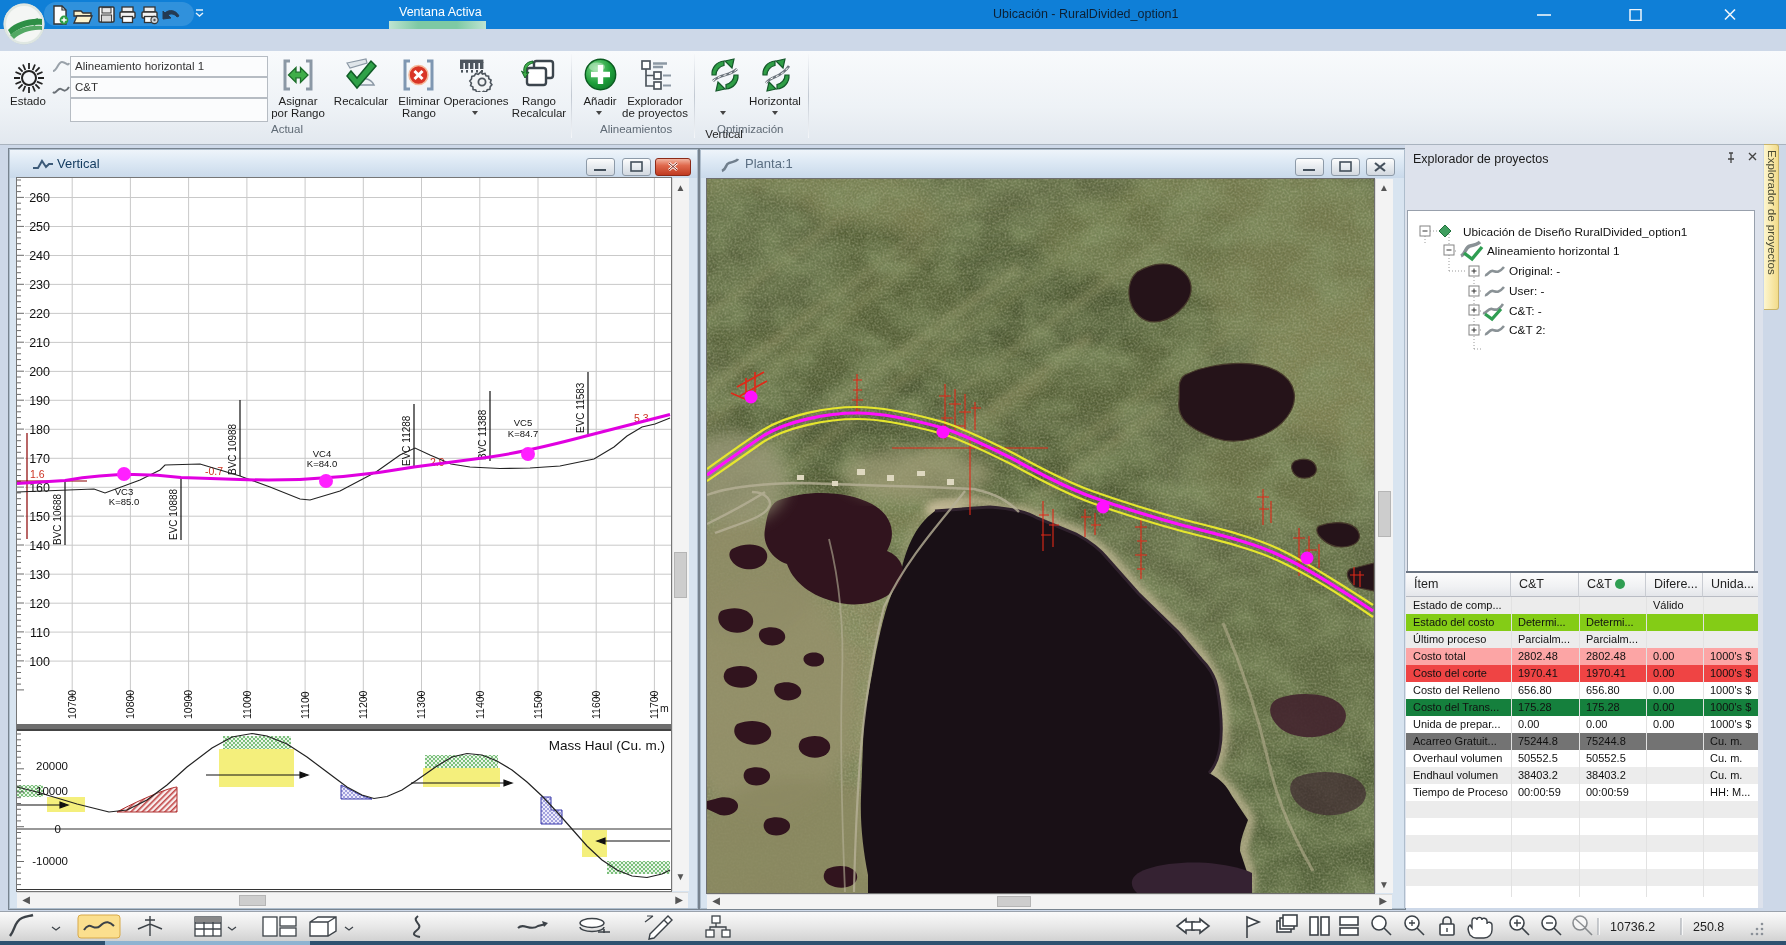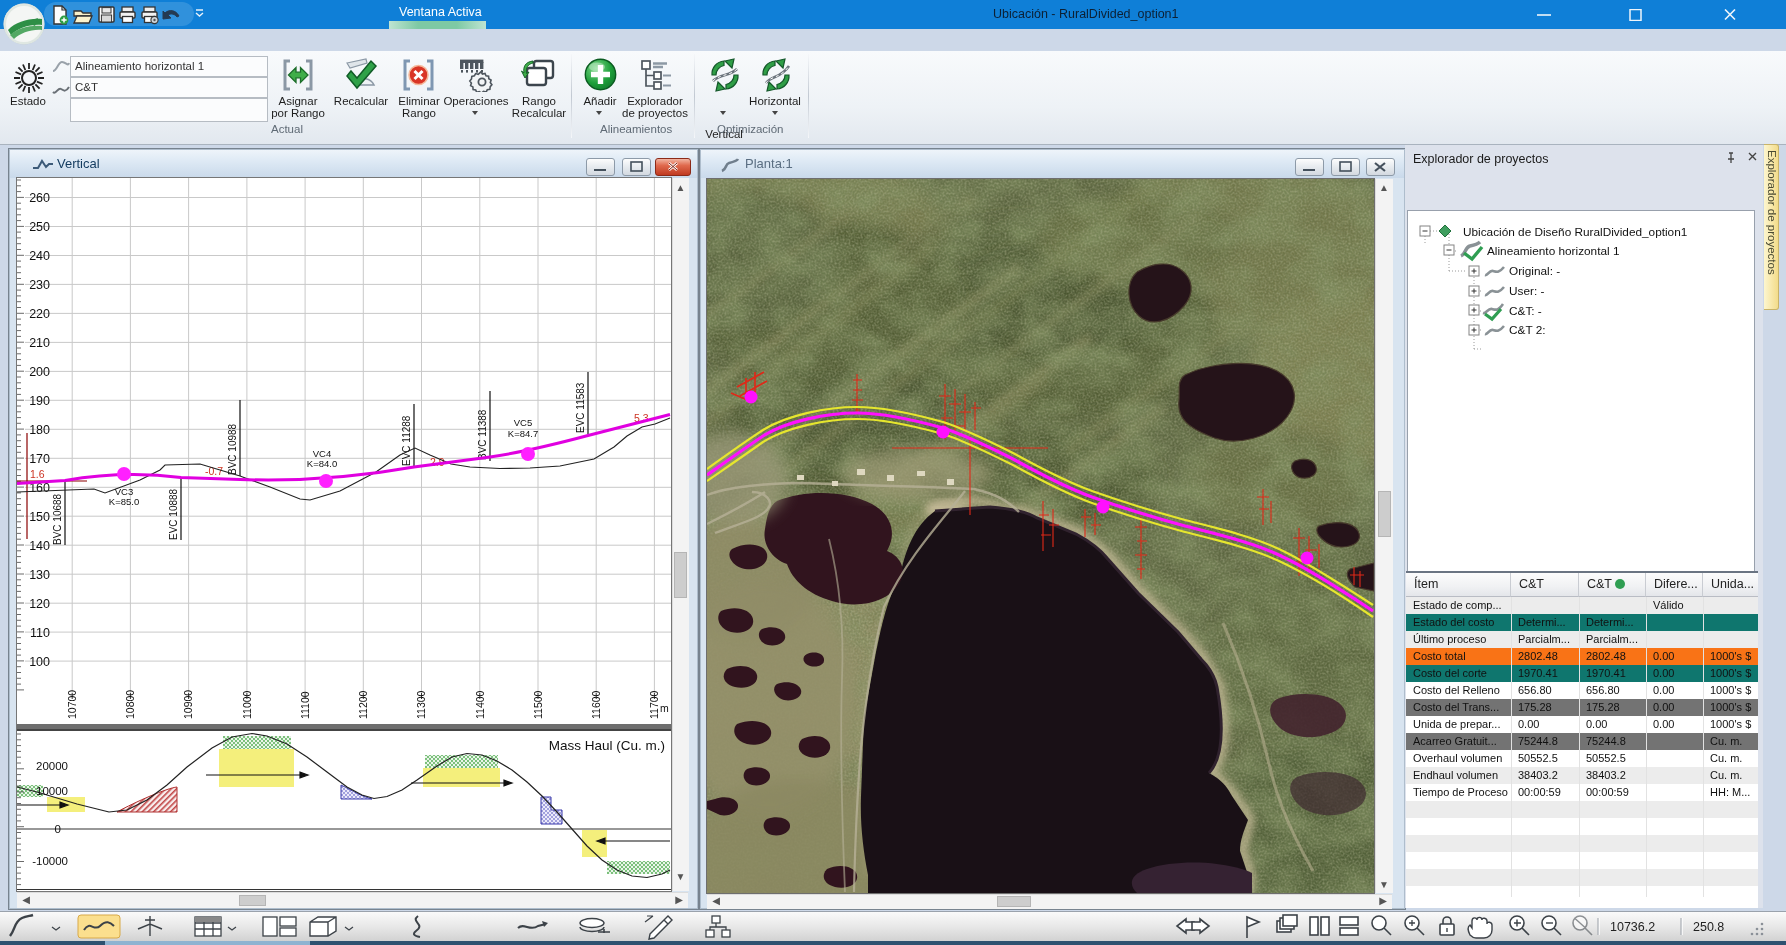--- a/index.html
+++ b/index.html
@@ -783,56 +783,56 @@
         <div class="abs" style="left:240px;top:24px;width:1px;height:300px;background:#e2e2e2;z-index:5;"></div>
         <div class="abs" style="left:297px;top:24px;width:1px;height:300px;background:#e2e2e2;z-index:5;"></div>
         <div id="tbody">
           <div class="tr" style="top:24px;background:#ececec;">
             <div class="tc" style="left:7px;width:97px;">Estado de comp...</div>
             <div class="tc" style="left:112px;width:60px;"></div>
             <div class="tc" style="left:180px;width:59px;"></div>
             <div class="tc" style="left:247px;width:49px;">Válido</div>
             <div class="tc" style="left:304px;width:47px;"></div>
           </div>
-          <div class="tr" style="top:41px;background:#0f766e;">
+          <div class="tr" style="top:41px;background:#84cc16;">
             <div class="tc" style="left:7px;width:97px;">Estado del costo</div>
             <div class="tc" style="left:112px;width:60px;">Determi...</div>
             <div class="tc" style="left:180px;width:59px;">Determi...</div>
             <div class="tc" style="left:247px;width:49px;"></div>
             <div class="tc" style="left:304px;width:47px;"></div>
           </div>
           <div class="tr" style="top:58px;background:#ececec;">
             <div class="tc" style="left:7px;width:97px;">Último proceso</div>
             <div class="tc" style="left:112px;width:60px;">Parcialm...</div>
             <div class="tc" style="left:180px;width:59px;">Parcialm...</div>
             <div class="tc" style="left:247px;width:49px;"></div>
             <div class="tc" style="left:304px;width:47px;"></div>
           </div>
-          <div class="tr" style="top:75px;background:#f97316;">
+          <div class="tr" style="top:75px;background:#fca5a5;">
             <div class="tc" style="left:7px;width:97px;">Costo total</div>
             <div class="tc" style="left:112px;width:60px;">2802.48</div>
             <div class="tc" style="left:180px;width:59px;">2802.48</div>
             <div class="tc" style="left:247px;width:49px;">0.00</div>
             <div class="tc" style="left:304px;width:47px;">1000's $</div>
           </div>
-          <div class="tr" style="top:92px;background:#0f766e;">
+          <div class="tr" style="top:92px;background:#ef4444;">
             <div class="tc" style="left:7px;width:97px;">Costo del corte</div>
             <div class="tc" style="left:112px;width:60px;">1970.41</div>
             <div class="tc" style="left:180px;width:59px;">1970.41</div>
             <div class="tc" style="left:247px;width:49px;">0.00</div>
             <div class="tc" style="left:304px;width:47px;">1000's $</div>
           </div>
           <div class="tr" style="top:109px;background:#ffffff;">
             <div class="tc" style="left:7px;width:97px;">Costo del Relleno</div>
             <div class="tc" style="left:112px;width:60px;">656.80</div>
             <div class="tc" style="left:180px;width:59px;">656.80</div>
             <div class="tc" style="left:247px;width:49px;">0.00</div>
             <div class="tc" style="left:304px;width:47px;">1000's $</div>
           </div>
-          <div class="tr" style="top:126px;background:#737373;">
+          <div class="tr" style="top:126px;background:#15803d;">
             <div class="tc" style="left:7px;width:97px;">Costo del Trans...</div>
             <div class="tc" style="left:112px;width:60px;">175.28</div>
             <div class="tc" style="left:180px;width:59px;">175.28</div>
             <div class="tc" style="left:247px;width:49px;">0.00</div>
             <div class="tc" style="left:304px;width:47px;">1000's $</div>
           </div>
           <div class="tr" style="top:143px;background:#ffffff;">
             <div class="tc" style="left:7px;width:97px;">Unida de prepar...</div>
             <div class="tc" style="left:112px;width:60px;">0.00</div>
             <div class="tc" style="left:180px;width:59px;">0.00</div>

